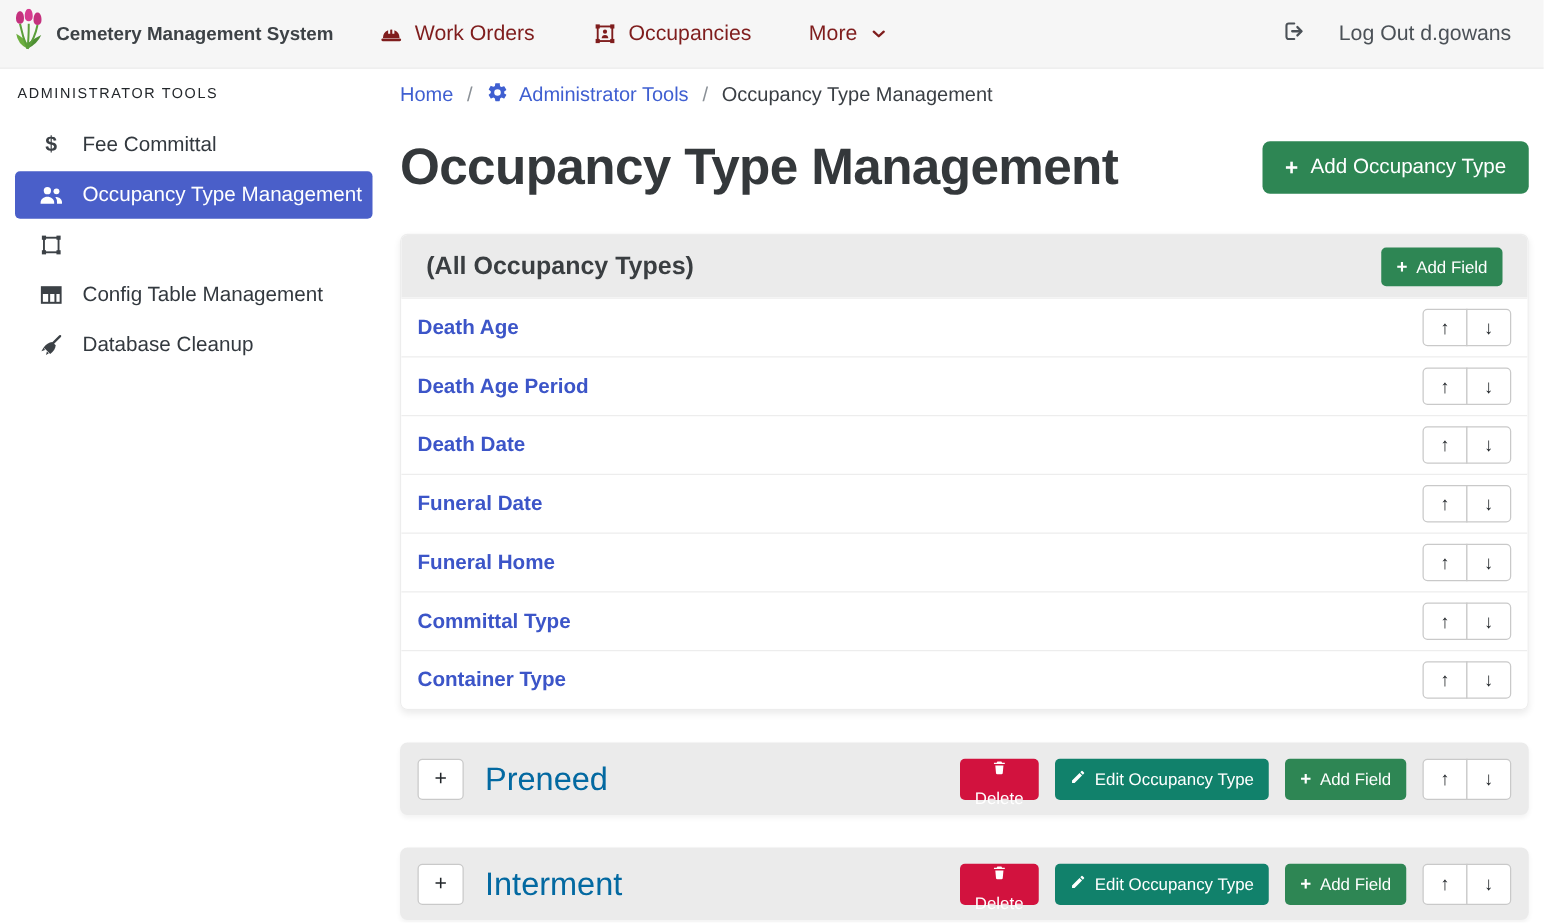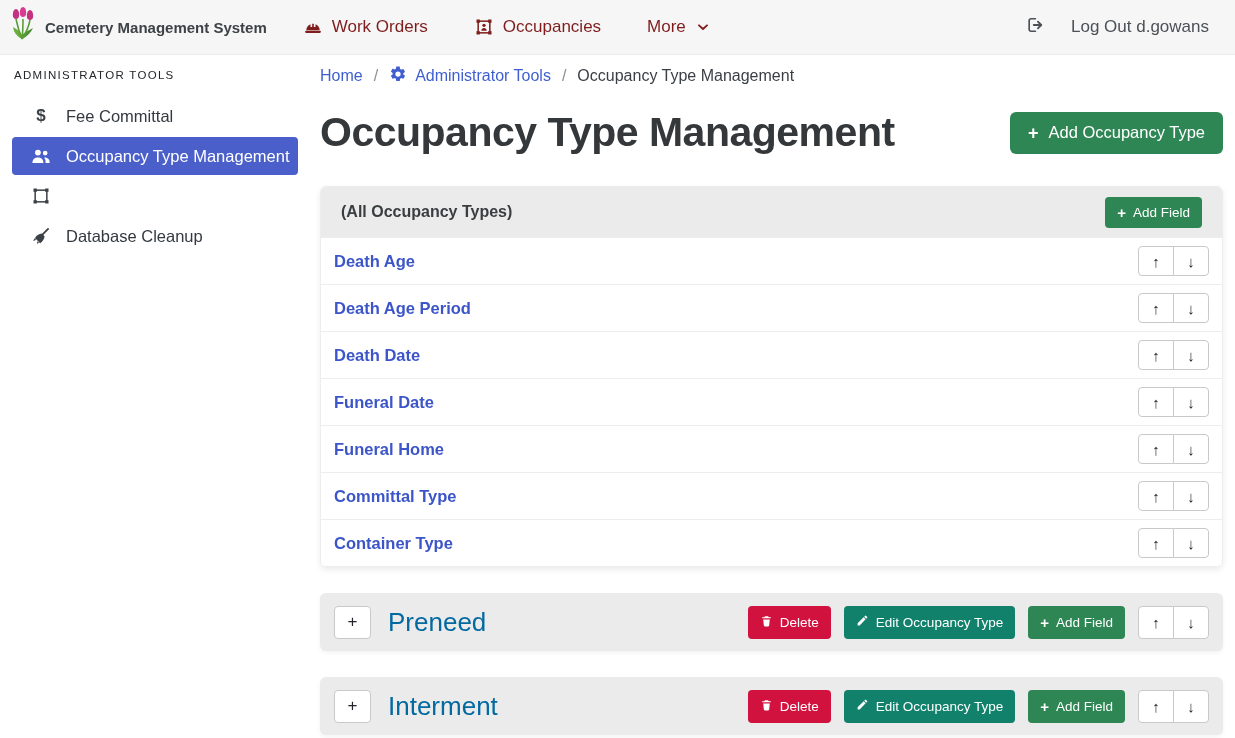--- a/index.html
+++ b/index.html
@@ -43,24 +43,24 @@
   .page-title{margin:0;font-size:41px;font-weight:700;color:#34383b;letter-spacing:-0.5px;}
   .btn{border:none;color:#fff;display:flex;align-items:center;cursor:pointer;font-family:inherit;}
   .btn-add-type{background:var(--green);height:42px;border-radius:6px;padding:0 18px;font-size:16.5px;gap:10px;}
   .plus{font-weight:700;font-size:18px;line-height:1;}
   .plus-sm{font-weight:700;font-size:15px;line-height:1;}
   
   .panel{margin-top:30px;border:1px solid #ededed;border-radius:6px;overflow:hidden;
          box-shadow:0 3px 6px rgba(0,0,0,0.08);}
   .panel-header{height:50px;background:#ebebeb;display:flex;align-items:center;
                 justify-content:space-between;padding:0 20px;}
-  .panel-title{font-size:16px;font-weight:700;color:#3a3e41;}
+  .panel-title{font-size:20px;font-weight:700;color:#3a3e41;}
   .btn-sm{height:31px;border-radius:4px;padding:0 12px;font-size:13.5px;gap:7px;}
   .btn-green{background:var(--green);}
-  .btn-red{background:var(--red);}
+  .btn-red{background:var(--red);flex-direction:column;}
   .btn-teal{background:var(--teal);}
   .field-row{height:47px;display:flex;align-items:center;justify-content:space-between;
              padding:0 13px;background:#fff;border-top:1px solid #ededed;}
   .field-row:first-of-type{border-top:none;}
   .field-link{font-weight:700;font-size:16.5px;color:#3c55c8;cursor:pointer;text-decoration:none;}
   .arrow-group{display:flex;}
   .arrow-btn{width:36px;height:30px;background:#fff;border:1px solid #c9c9c9;color:#212529;
              display:flex;align-items:center;justify-content:center;font-size:15px;cursor:pointer;
              font-family:inherit;padding:0;}
   .arrow-btn:first-child{border-radius:4px 0 0 4px;}
@@ -166,20 +166,30 @@
       <svg width="20" height="20" viewBox="0 0 24 24">
         <rect x="5" y="5" width="14" height="14" fill="none" stroke="currentColor" stroke-width="1.8"></rect>
         <rect x="3" y="3" width="4" height="4" fill="currentColor"></rect>
         <rect x="17" y="3" width="4" height="4" fill="currentColor"></rect>
         <rect x="3" y="17" width="4" height="4" fill="currentColor"></rect>
         <rect x="17" y="17" width="4" height="4" fill="currentColor"></rect>
       </svg>
     </span>
   </div>
 
+  <div class="side-item">
+    <span class="s-icon">
+      <svg width="20" height="20" viewBox="0 0 24 24">
+        <rect x="3" y="4.5" width="18" height="15" fill="none" stroke="currentColor" stroke-width="1.9"></rect>
+        <path d="M3 10h18M10 10v9.5M16 10v9.5" stroke="currentColor" stroke-width="1.9" fill="none"></path>
+        <rect x="3" y="4.5" width="18" height="5.5" fill="currentColor"></rect>
+      </svg>
+    </span>
+    <span>Config Table Management</span>
+  </div>
 
   <div class="side-item">
     <span class="s-icon">
       <svg width="20" height="20" viewBox="0 0 24 24">
         <path d="M20.5 3.5 14 10" stroke="currentColor" stroke-width="2.2" stroke-linecap="round" fill="none"></path>
         <path d="M13 9c-3.2.4-6 2-8.3 5.3L11 20.6c3.3-2.3 4.9-5.1 5.3-8.3Z" fill="currentColor"></path>
         <path d="M4.7 14.3 2.5 18l3.5-1.2M9.7 19.8 7 21.5l.8-3.3" fill="currentColor"></path>
       </svg>
     </span>
     <span>Database Cleanup</span>

